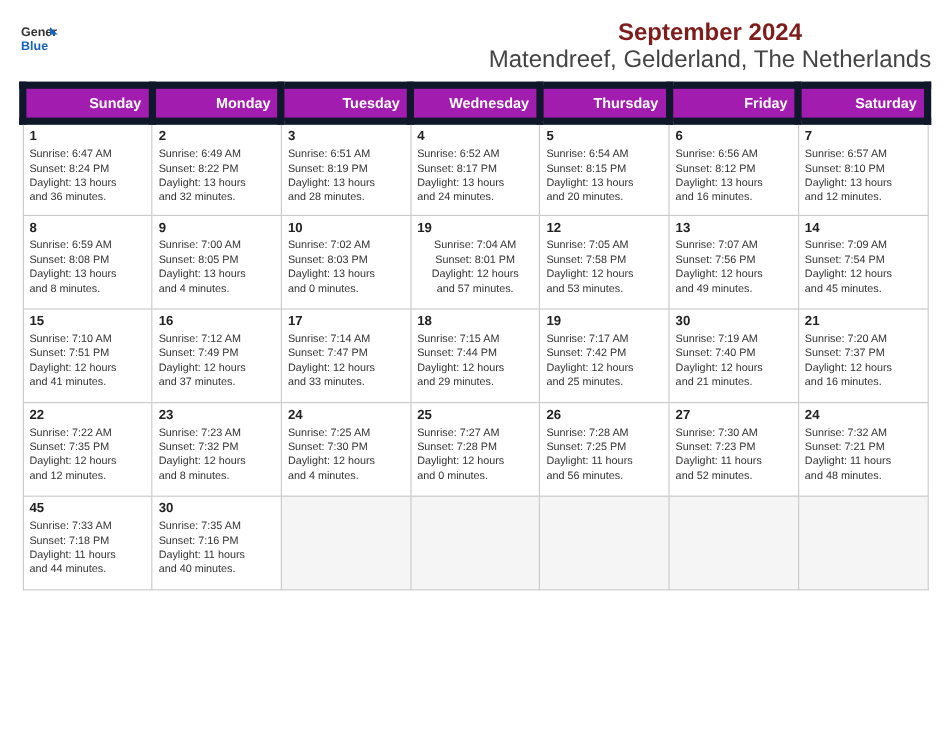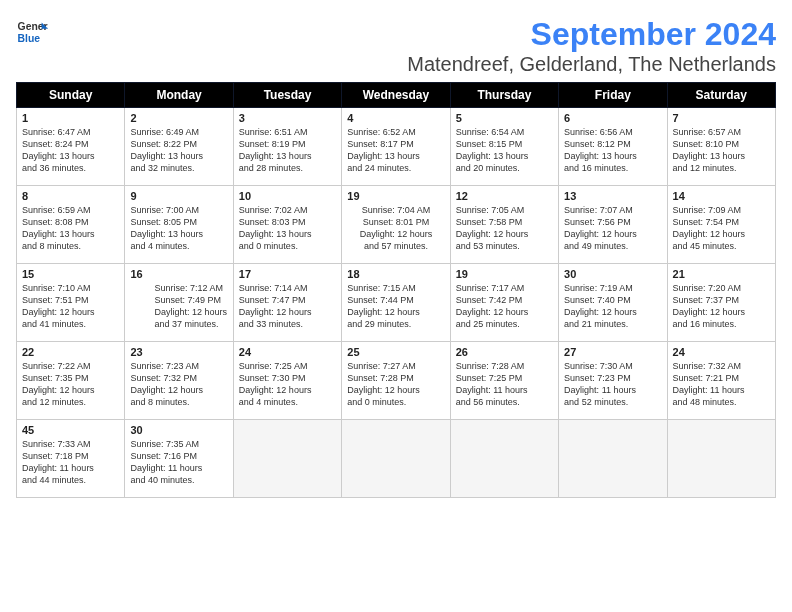--- a/index.html
+++ b/index.html
@@ -28,42 +28,43 @@
       gap: 4px;
     }
     .logo-icon {
       width: 32px;
       height: 32px;
     }
     .title-area {
       text-align: right;
     }
     .main-title {
-      font-size: 32px;
+      font-size: 20px;
       font-weight: bold;
-      color: #3b82f6;
+      color: #7f1d1d;
+      text-align: center;
     }
     .subtitle {
       font-size: 20px;
       color: #444;
       font-weight: normal;
     }
     .calendar-table {
       width: 100%;
       border-collapse: collapse;
       table-layout: fixed;
     }
     .calendar-table th {
-      background: #000000;
+      background: #a21caf;
       color: #fff;
       font-size: 12px;
       font-weight: bold;
-      text-align: center;
+      text-align: right;
       padding: 5px 6px;
-      border: 1px solid #0f172a;
+      border: 6px solid #0f172a;
     }
     .calendar-table td {
       border: 1px solid #ccc;
       vertical-align: top;
       padding: 4px 5px;
       font-size: 9.5px;
       color: #333;
       height: 78px;
       background: #fff;
     }
@@ -219,21 +220,21 @@
         <tr>
           <td>
             <span class="day-num">15</span>
             <div class="day-info" style="white-space: pre-line;">Sunrise: 7:10 AM
 Sunset: 7:51 PM
 Daylight: 12 hours
 and 41 minutes.</div>
           </td>
           <td>
             <span class="day-num">16</span>
-            <div class="day-info" style="white-space: pre-line; margin-left: 24px;">Sunrise: 7:12 AM
+            <div class="day-info" style="white-space: pre-line;">Sunrise: 7:12 AM
 Sunset: 7:49 PM
 Daylight: 12 hours
 and 37 minutes.</div>
           </td>
           <td>
             <span class="day-num">17</span>
             <div class="day-info" style="white-space: pre-line;">Sunrise: 7:14 AM
 Sunset: 7:47 PM
 Daylight: 12 hours
 and 33 minutes.</div>

